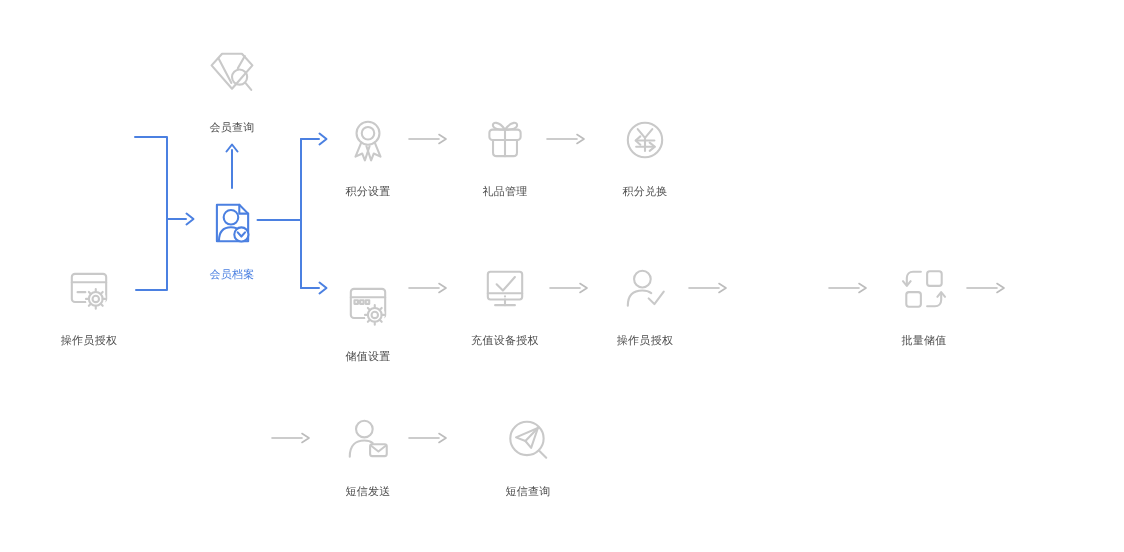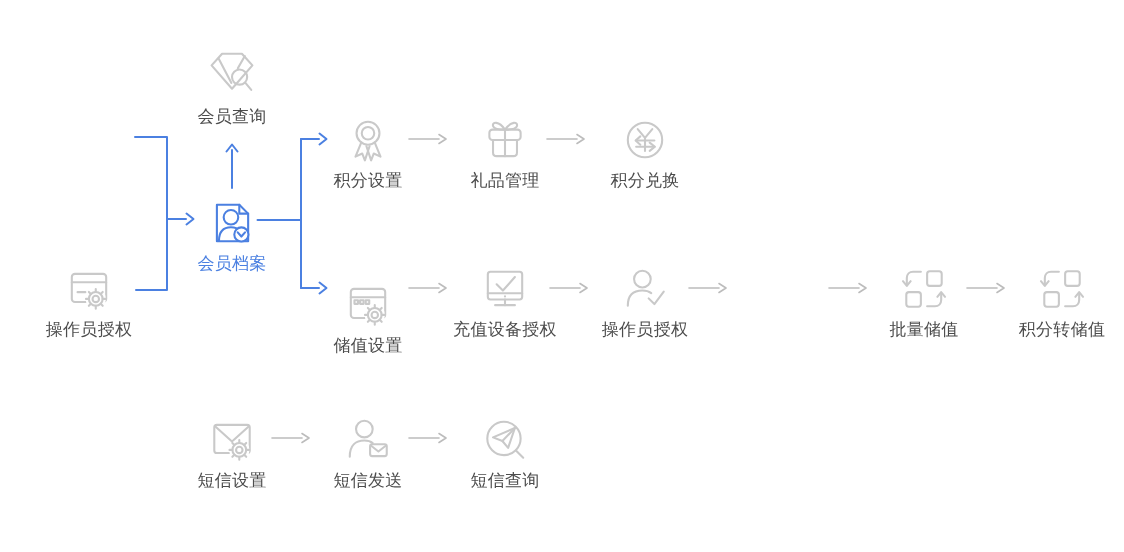--- a/index.html
+++ b/index.html
@@ -24,22 +24,22 @@
   }
   .node{
     position:absolute;
     width:120px;
     display:flex;flex-direction:column;align-items:center;
     cursor:pointer;
   }
   .nicon{display:block;color:var(--icon-gray);line-height:0;}
   .node.highlight .nicon{color:var(--accent-blue);}
   .nlabel{
-    margin-top:5px;
-    font-size:17px;line-height:21px;
+    margin-top:16px;
+    font-size:11px;line-height:21px;
     letter-spacing:.3px;
     color:var(--label-gray);
     white-space:nowrap;
     text-align:right;
   }
   .node.highlight .nlabel{color:var(--accent-blue);}
   .flow-arrow{position:absolute;color:var(--arrow-gray);line-height:0;pointer-events:none;}
   .defs{position:absolute;width:0;height:0;overflow:hidden;}
 </style>
 </head>
@@ -238,53 +238,35 @@
 
   <div class="node" style="left:864px;top:264px">
     <span class="nicon">
       <svg width="50" height="50" viewBox="0 0 48 48" fill="none" stroke="currentColor" stroke-width="2" stroke-linecap="round" stroke-linejoin="round">
         <use href="#batch"></use>
       </svg>
     </span>
     <span class="nlabel">批量储值</span>
   </div>
 
-  <div class="node" style="left:1002px;top:264px">
-    <span class="nicon">
-      <svg width="50" height="50" viewBox="0 0 48 48" fill="none" stroke="currentColor" stroke-width="2" stroke-linecap="round" stroke-linejoin="round">
-        <use href="#batch"></use>
-      </svg>
-    </span>
-    <span class="nlabel">积分转储值</span>
-  </div>
-
-  <div class="node" style="left:172px;top:415px">
-    <span class="nicon">
-      <svg width="50" height="50" viewBox="0 0 48 48" fill="none" stroke="currentColor" stroke-width="2" stroke-linecap="round" stroke-linejoin="round">
-        <rect x="7" y="9.5" width="34" height="27" rx="2.5"></rect>
-        <path d="M8 11L24 25.5L40 11"></path>
-        <use href="#gear" transform="translate(31 33.5)"></use>
-      </svg>
-    </span>
-    <span class="nlabel">短信设置</span>
-  </div>
+
 
   <div class="node" style="left:308px;top:415px">
     <span class="nicon">
       <svg width="50" height="50" viewBox="0 0 48 48" fill="none" stroke="currentColor" stroke-width="2" stroke-linecap="round" stroke-linejoin="round">
         <circle cx="20.5" cy="13.5" r="8"></circle>
         <path d="M6.5 40C6.5 29 12.5 24.5 20.5 24.5C24 24.5 26.5 25.3 28.5 27"></path>
         <rect x="26" y="28" width="16" height="11.5" rx="2" fill="#fff"></rect>
         <path d="M27 29.5L34 35L41 29.5"></path>
       </svg>
     </span>
     <span class="nlabel">短信发送</span>
   </div>
 
-  <div class="node" style="left:445px;top:415px">
+  <div class="node" style="left:468px;top:415px">
     <span class="nicon">
       <svg width="50" height="50" viewBox="0 0 48 48" fill="none" stroke="currentColor" stroke-width="2" stroke-linecap="round" stroke-linejoin="round">
         <circle cx="23" cy="22.5" r="16"></circle>
         <path d="M12.5 21.5L33.5 12.5L27 31.5L21.5 25Z"></path>
         <path d="M21.5 25L33.5 12.5"></path>
         <path d="M34.5 34L41.5 41"></path>
       </svg>
     </span>
     <span class="nlabel">短信查询</span>
   </div>

